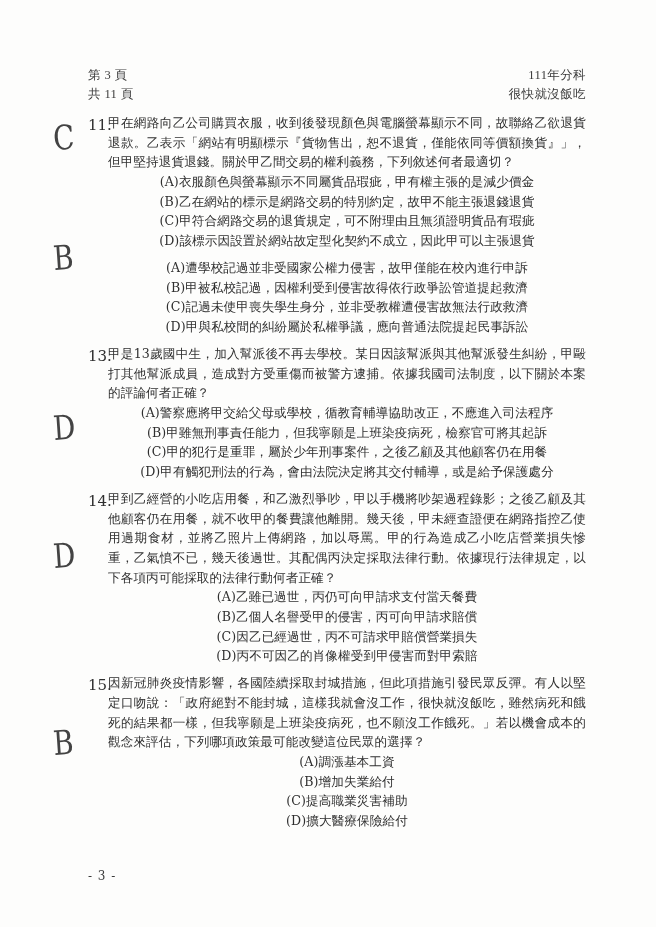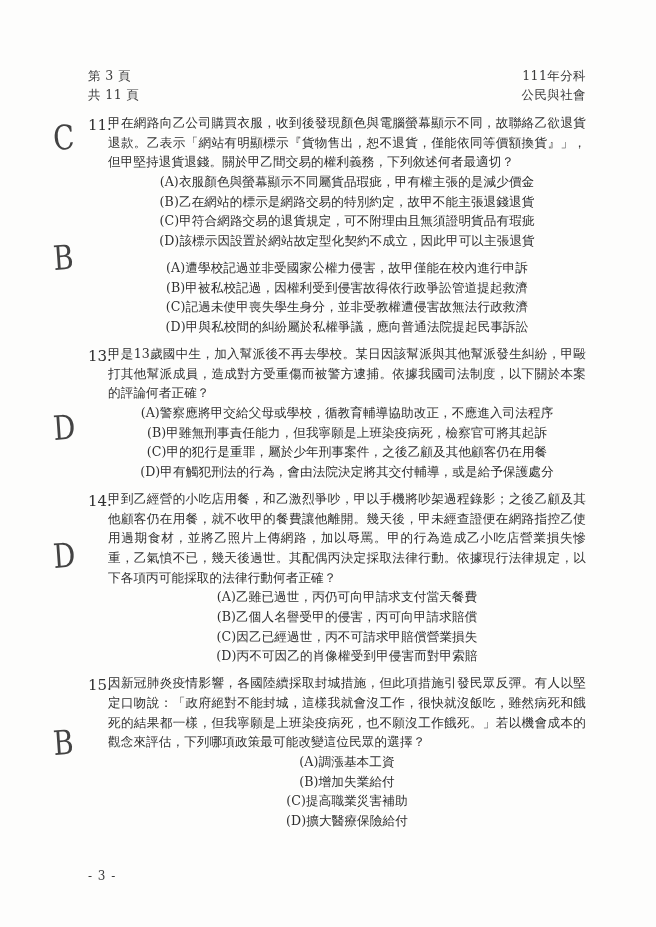--- a/index.html
+++ b/index.html
@@ -41,20 +41,21 @@
     right: 70px;
     display: flex;
     justify-content: space-between;
     align-items: flex-start;
   }
   .header-left, .header-right {
     font-size: 12.5px;
     line-height: 1.55;
     color: #3a3a3a;
     letter-spacing: 0.4px;
+    font-family: Liberation Serif, serif;
   }
   .header-right {
     text-align: right;
     margin-left: 39px;
   }
   .header-line {
     white-space: nowrap;
   }
 
   
@@ -134,21 +135,21 @@
 <div class="page">
   <div class="content">
 
     <div class="header">
       <div class="header-left">
         <div class="header-line">第 3 頁</div>
         <div class="header-line">共 11 頁</div>
       </div>
       <div class="header-right">
         <div class="header-line">111年分科</div>
-        <div class="header-line">公民與社會</div>
+        <div class="header-line">很快就沒飯吃</div>
       </div>
     </div>
 
     <div class="hand" style="top:122px;">C</div>
     <div class="hand" style="top:242px;">B</div>
     <div class="hand" style="top:412px;">D</div>
     <div class="hand" style="top:540px;">D</div>
     <div class="hand" style="top:727px;">B</div>
 
     <div class="questions">

